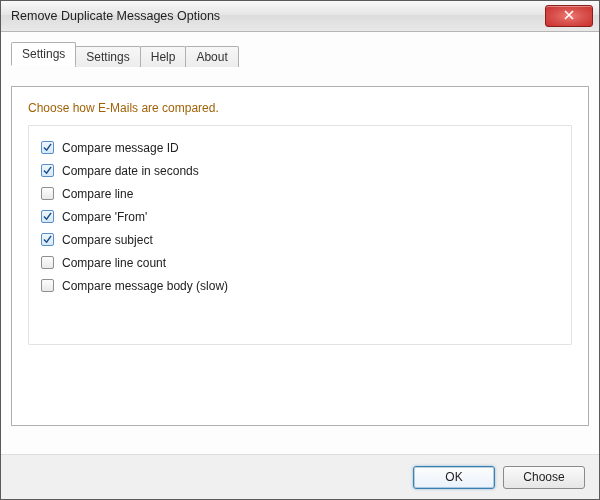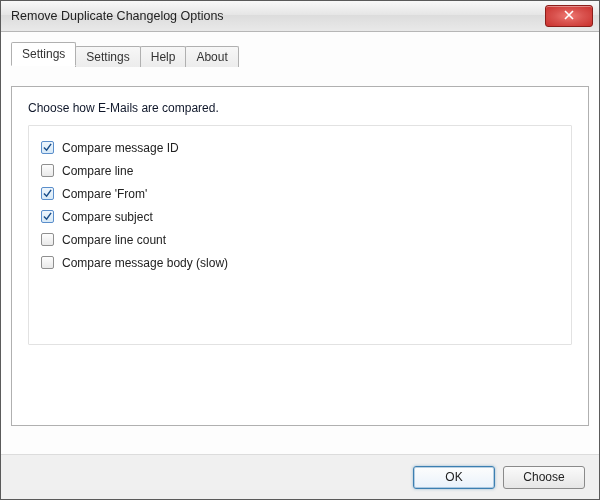--- a/index.html
+++ b/index.html
@@ -90,21 +90,21 @@
   .tabpanel {
     flex: 1;
     margin: 0 10px 8px 10px;
     border: 1px solid #b0b0b0;
     background: #fff;
     position: relative;
     padding: 14px 16px;
     box-sizing: border-box;
   }
   .instruction {
-    color: #0f172a;
+    color: #a16207;
     margin-bottom: 10px;
   }
   .groupbox {
     border: 1px solid #e2e2e2;
     border-radius: 1px;
     padding: 10px 12px 12px 12px;
     width: calc(100% - 0px);
     box-sizing: border-box;
     height: 220px;
   }
@@ -166,21 +166,21 @@
     box-shadow: 0 0 0 1px rgba(60,127,177,0.35) inset, 0 0 3px rgba(60,127,177,0.5);
     background: linear-gradient(to bottom,#fdfdfd,#e9f2fb);
   }
 </style>
 </head>
 <body>
 
 <div class="window">
 
   <div class="titlebar">
-    <div class="titlebar-title">Remove Duplicate Changelog Options</div>
+    <div class="titlebar-title">Remove Duplicate Messages Options</div>
     <div class="titlebar-close">
       <span>
         <svg viewBox="0 0 10 10">
             <path d="M1 1 L9 9 M9 1 L1 9" stroke="#fff" stroke-width="1.6" fill="none"></path>
           </svg>
       </span>
     </div>
   </div>
 
   <div class="client">
@@ -207,20 +207,28 @@
 
         <div class="check-row">
           <span class="check checked">
             <svg viewBox="0 0 10 10">
                 <path d="M1 5 L4 8 L9 1" stroke="#1a4e8a" stroke-width="1.6" fill="none"></path>
               </svg>
           </span>
           <span class="check-label">Compare message ID</span>
         </div>
 
+        <div class="check-row">
+          <span class="check checked">
+            <svg viewBox="0 0 10 10">
+                <path d="M1 5 L4 8 L9 1" stroke="#1a4e8a" stroke-width="1.6" fill="none"></path>
+              </svg>
+          </span>
+          <span class="check-label">Compare date in seconds</span>
+        </div>
 
         <div class="check-row">
           <span class="check"></span>
           <span class="check-label">Compare line</span>
         </div>
 
         <div class="check-row">
           <span class="check checked">
             <svg viewBox="0 0 10 10">
                 <path d="M1 5 L4 8 L9 1" stroke="#1a4e8a" stroke-width="1.6" fill="none"></path>

